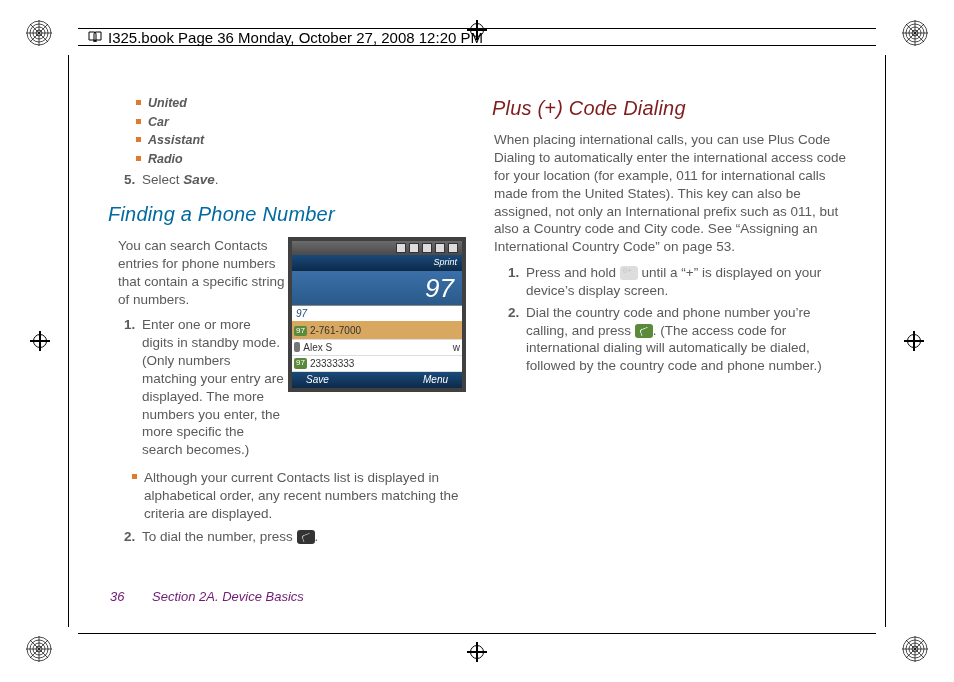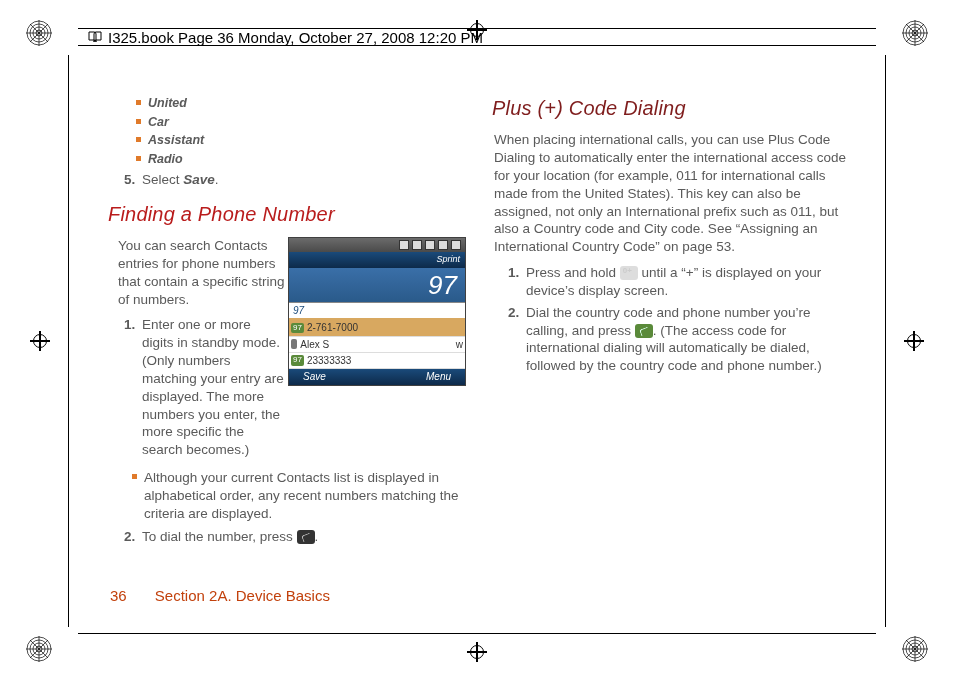--- a/index.html
+++ b/index.html
@@ -23,49 +23,49 @@
 
   .sq-bullets { list-style: none; padding-left: 38px; }
   .sq-bullets li { position: relative; margin-bottom: 2px; font-style: italic; font-weight: 600; font-size: 12.5px;}
   .sq-bullets li::before { content: ""; position: absolute; left: -12px; top: 5px; width: 5px; height: 5px; background: #e07a2a; }
 
   .step { display: flex; margin: 4px 0 4px 14px; }
   .step .num { width: 18px; flex: none; font-weight: 700; color: #5a5a5a; }
   .step .txt { flex: 1; }
   .boldit { font-weight: 700; font-style: italic; }
 
-  h2.section { font-family: "Helvetica Neue", Arial, sans-serif; font-style: italic; font-weight: 400; font-size: 20px; color: #b91c1c; margin: 12px 0 10px -2px; letter-spacing: 0.2px;}
+  h2.section { font-family: "Helvetica Neue", Arial, sans-serif; font-style: italic; font-weight: 400; font-size: 20px; color: #0369a1; margin: 12px 0 10px -2px; letter-spacing: 0.2px;}
   h2.section.right { color: #7f1d1d; margin-top: 0; }
 
   .intro-wrap { display: flex; gap: 2px; }
   .intro-wrap .intro-text { flex: 1; padding-left: 8px;}
   .phone-shot { width: 178px; flex: none; }
 
-  .phone-box { width: 178px; border: 1px solid #404040; background: #e8e8e8; font-size: 10px; }
+  .phone-box { width: 178px; border: 4px solid #404040; background: #e8e8e8; font-size: 10px; }
   .ph-top { height: 14px; background: linear-gradient(#6b6b6b,#4a4a4a); display:flex; align-items:center; justify-content:flex-end; padding:0 4px; gap:3px;}
   .ph-top .ico { width:10px; height:10px; background:#dcdcdc; border:1px solid #333; }
   .ph-band { height: 16px; background: linear-gradient(#1a4a7a,#0d2a4a); color:#fff; display:flex; justify-content:space-between; align-items:center; padding:0 5px; font-size:9px;}
   .ph-big { background: linear-gradient(#3a6fa8,#2a5a8a); color:#fff; text-align:right; padding:2px 8px 4px; font-size:26px; font-style:italic; font-weight:300; height:34px; line-height:30px;}
   .ph-small { background:#fff; border-top:1px solid #888; border-bottom:2px solid #d8a860; color:#1a4a7a; font-size:10px; font-style:italic; padding:1px 4px; }
   .ph-row { background:#fff; display:flex; align-items:center; padding:1px 2px; font-size:10px; color:#333; border-bottom:1px solid #ddd;}
   .ph-row.sel { background:#d8a860; }
   .ph-row .tag { background:#5a8a3a; color:#fff; font-size:8px; padding:0 2px; margin-right:3px; border-radius:2px;}
   .ph-bot { height:16px; background: linear-gradient(#1a4a7a,#0d2a4a); color:#fff; display:flex; justify-content:space-between; align-items:center; font-size:10px; font-style:italic; padding:0 14px;}
 
   .sub-sq { list-style:none; margin: 6px 0 6px 34px; }
   .sub-sq li { position: relative; padding-left: 0; }
   .sub-sq li::before { content:""; position:absolute; left:-12px; top:5px; width:5px; height:5px; background:#e07a2a; }
 
   .inline-key { display:inline-block; width:18px; height:14px; border-radius:3px; background:#333; vertical-align: -3px; position:relative; }
   .inline-key.zero::after { content:"0+"; color:#ccc; font-size:8px; position:absolute; left:3px; top:0; font-weight:700;}
   .inline-key.talk { background:#5a8a3a; }
   .inline-key.talk::after { content:""; position:absolute; left:5px; top:4px; width:8px; height:6px; border:1.5px solid #dfe; border-bottom:none; border-right:none; border-radius:3px 0 0 0; transform:rotate(-20deg);}
   .inline-key.blk::after { content:""; position:absolute; left:5px; top:4px; width:8px; height:6px; border:1.5px solid #bbb; border-bottom:none; border-right:none; border-radius:3px 0 0 0; transform:rotate(-20deg);}
 
-  .page-footer { position:absolute; left:0; bottom:-4px; font-size: 15px; color:#c2410c; }
+  .page-footer { position:absolute; left:0; bottom:-4px; font-style: italic; font-size: 13px; color:#701a75; }
   .page-footer .pn { font-weight:400; margin-right: 24px;}
 </style>
 </head>
 <body>
 
 <div class="reg" style="top:20px; left:26px;">
   <svg width="26" height="26">
       <g stroke="#000" stroke-width="0.7" fill="none">
         <circle cx="13" cy="13" r="12"></circle>
         <circle cx="13" cy="13" r="9"></circle>

